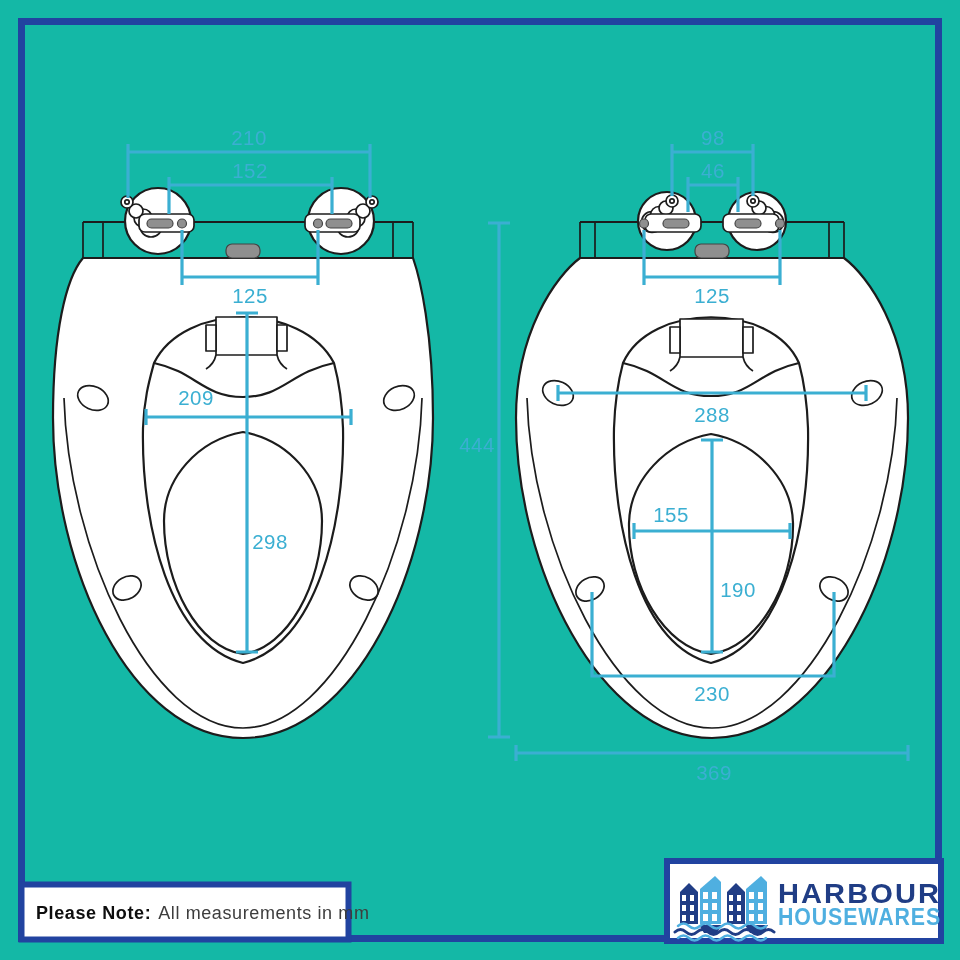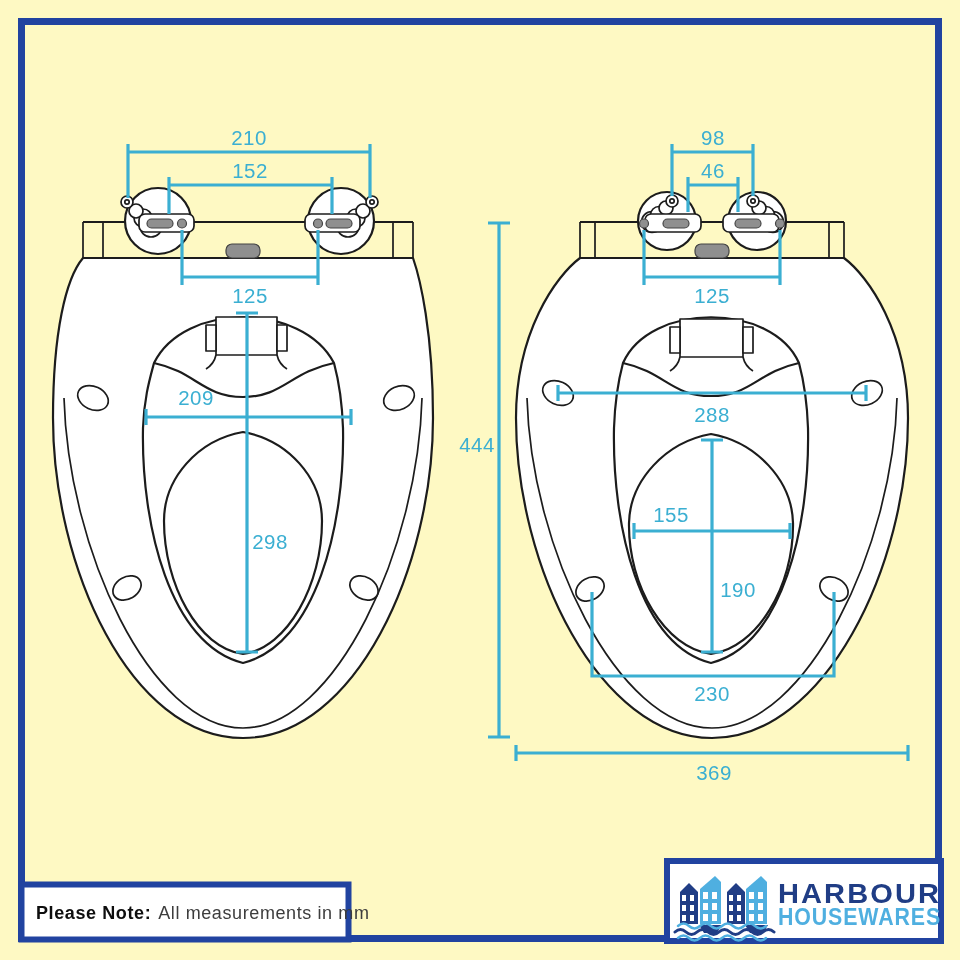--- a/index.html
+++ b/index.html
@@ -1,16 +1,16 @@
 <!DOCTYPE html>
 <html><head>
 <meta charset="utf-8">
 <style>
   html,body { margin:0; padding:0; background:#ffffff; }
-  .stage { position:relative; width:960px; height:960px; background:#fef9c3; overflow:hidden;
+  .stage { position:relative; width:960px; height:960px; background:#14b8a6; overflow:hidden;
            font-family:"Liberation Sans", sans-serif; }
   svg { display:block; }
 
   
   .k  { stroke:#1c1c1c; stroke-width:2.2; fill:none; stroke-linejoin:round; }
   .kf { stroke:#1c1c1c; stroke-width:2.2; fill:#ffffff; stroke-linejoin:round; }
   .thin { stroke-width:1.7; }
   .grey { fill:#8f8f8f; stroke:#444444; stroke-width:1.2; }
 
   

